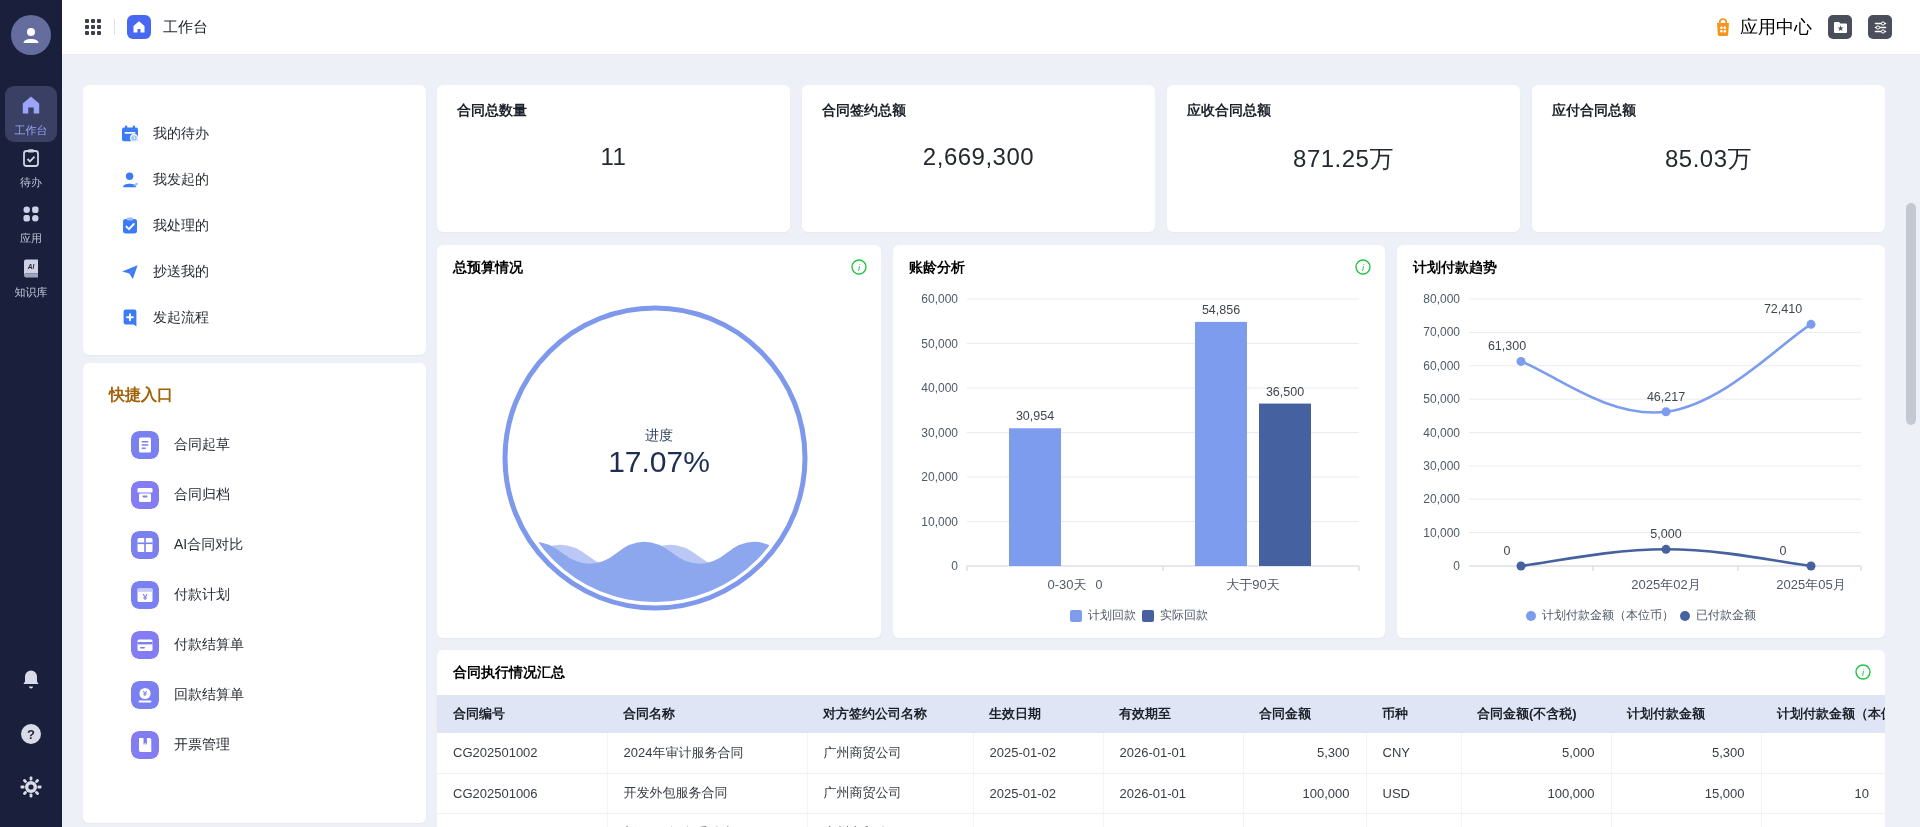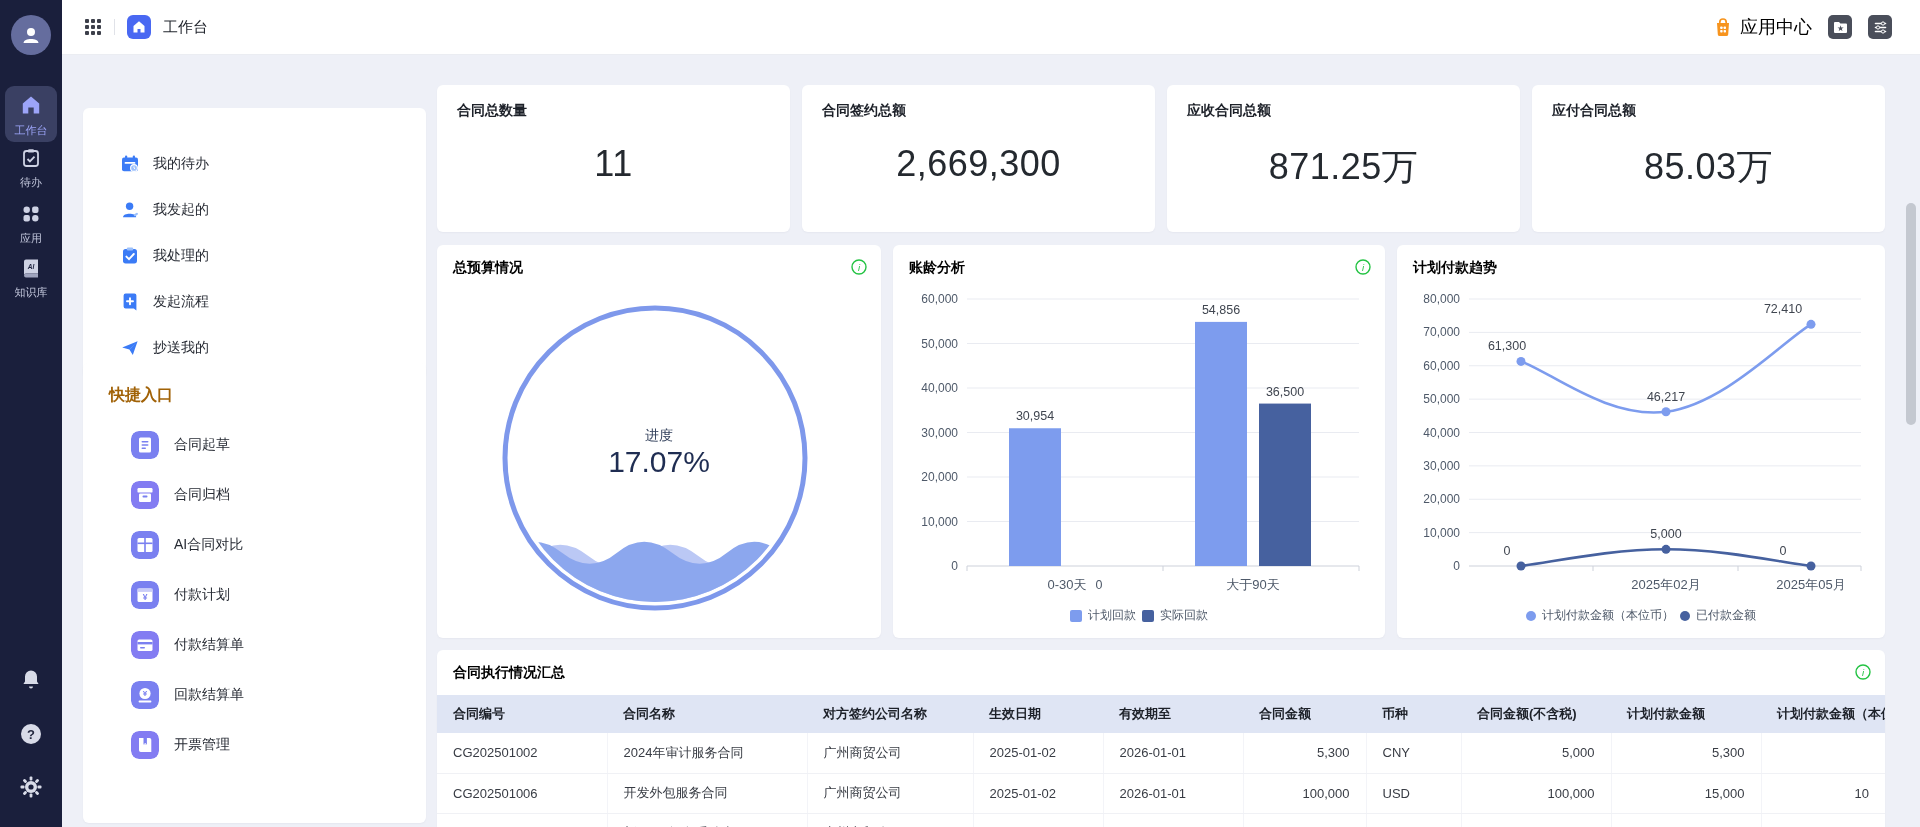--- a/index.html
+++ b/index.html
@@ -27,35 +27,35 @@
   .appcenter { display:flex; align-items:center; gap:7px; cursor:pointer; }
   .appcenter span { font-size:18px; color:#000000; }
   .tb-badge { width:24px; height:24px; border-radius:5px; background:#4A4E5A;
     display:flex; align-items:center; justify-content:center; cursor:pointer; }
 
   
   .main { position:absolute; left:62px; top:55px; right:0; bottom:0; overflow:hidden; }
   .card { position:absolute; background:#fff; border-radius:6px; box-shadow:0 1px 2px rgba(31,35,41,.04); }
 
   
-  .menu-card { left:21px; top:30px; width:343px; height:270px; padding-top:33px;margin-top:23px; }
+  .menu-card { left:21px; top:30px; width:343px; height:270px; padding-top:26px; }
   .menu-item { height:46px; display:flex; align-items:center; padding-left:37px; gap:13px; cursor:pointer; }
   .menu-item span.lbl { font-size:14px; color:#262A33; }
   .quick-card { left:21px; top:308px; width:343px; height:460px; padding-top:22px; }
   .quick-title { font-size:16px; font-weight:bold; color:#a16207; padding-left:26px; }
   .quick-list { margin-top:14px;text-align:right; }
   .quick-item { height:50px; display:flex; align-items:center; padding-left:48px; gap:15px; cursor:pointer; }
   .quick-item .qicon { width:28px; height:28px; border-radius:8px; flex:0 0 28px; }
   .quick-item span.lbl { font-size:14px; color:#262A33; }
 
   
   .stat-card { top:30px; width:353px; height:147px; padding:17px 20px; }
   .stat-label { font-size:14px; font-weight:bold; color:#1D2129; }
   .stat-value { position:absolute; left:0; right:0; top:58px; text-align:center;
-    font-size:36px; color:#24292F; letter-spacing:.5px; }
+    font-size:24px; color:#24292F; letter-spacing:.5px; }
 
   
   .chart-card { top:190px; height:393px; }
   .card-title { position:absolute; left:16px; top:14px; font-size:14px; font-weight:bold; color:#000000; }
   .info-icon { position:absolute; right:14px; top:14px; width:16px; height:16px; cursor:pointer; }
   .legend { position:absolute; left:0; right:0; bottom:14px; display:flex; justify-content:center; gap:6px; }
   .legend-item { display:flex; align-items:center; gap:6px; font-size:12px; color:#4E5969; cursor:pointer; }
   .legend-item .sw { width:12px; height:12px; border-radius:2px; display:inline-block; }
   .legend-item .sw.round { border-radius:50%; width:10px; height:10px; }
   .gauge-text { position:absolute; left:0; width:444px; text-align:center; }
@@ -237,31 +237,31 @@
     <div class="menu-item">
       <svg width="20" height="20" viewBox="0 0 20 20">
         <rect x="3" y="3" width="14" height="14.4" rx="2.6" fill="#3B7BF6"></rect>
         <rect x="6.8" y="1.4" width="6.4" height="3" rx="1.2" fill="#9CC0FB"></rect>
         <path d="M6.4 10.6l2.6 2.6 4.8-5.2" stroke="#fff" stroke-width="1.9" fill="none" stroke-linecap="round"></path>
       </svg>
       <span class="lbl">我处理的</span>
     </div>
     <div class="menu-item">
       <svg width="20" height="20" viewBox="0 0 20 20">
+        <path d="M2.2 9.6 17.6 3.2 12.8 17 9.4 11.6Z" fill="#3B7BF6"></path>
+        <path d="M9.4 11.6 17.6 3.2 11 10.2Z" fill="#9CC0FB"></path>
+      </svg>
+      <span class="lbl">抄送我的</span>
+    </div>
+    <div class="menu-item">
+      <svg width="20" height="20" viewBox="0 0 20 20">
         <path d="M3.6 3.6a2 2 0 0 1 2-2h8.8a2 2 0 0 1 2 2v14.8l-2.6-2h-8.2a2 2 0 0 1-2-2z" fill="#3B7BF6"></path>
         <path d="M10 6.2v6M7 9.2h6" stroke="#fff" stroke-width="1.9" stroke-linecap="round"></path>
       </svg>
       <span class="lbl">发起流程</span>
-    </div>
-    <div class="menu-item">
-      <svg width="20" height="20" viewBox="0 0 20 20">
-        <path d="M2.2 9.6 17.6 3.2 12.8 17 9.4 11.6Z" fill="#3B7BF6"></path>
-        <path d="M9.4 11.6 17.6 3.2 11 10.2Z" fill="#9CC0FB"></path>
-      </svg>
-      <span class="lbl">抄送我的</span>
     </div>
   </div>
 
   <div class="card quick-card">
     <div class="quick-title">快捷入口</div>
     <div class="quick-list" id="quick-list">
         <div class="quick-item">
           <svg class="qicon" viewBox="0 0 28 28">
             <rect x="0" y="0" width="28" height="28" rx="8" fill="#7A80F0"></rect>
             <rect x="8" y="6.5" width="12" height="15" rx="1.5" fill="#fff"></rect>

